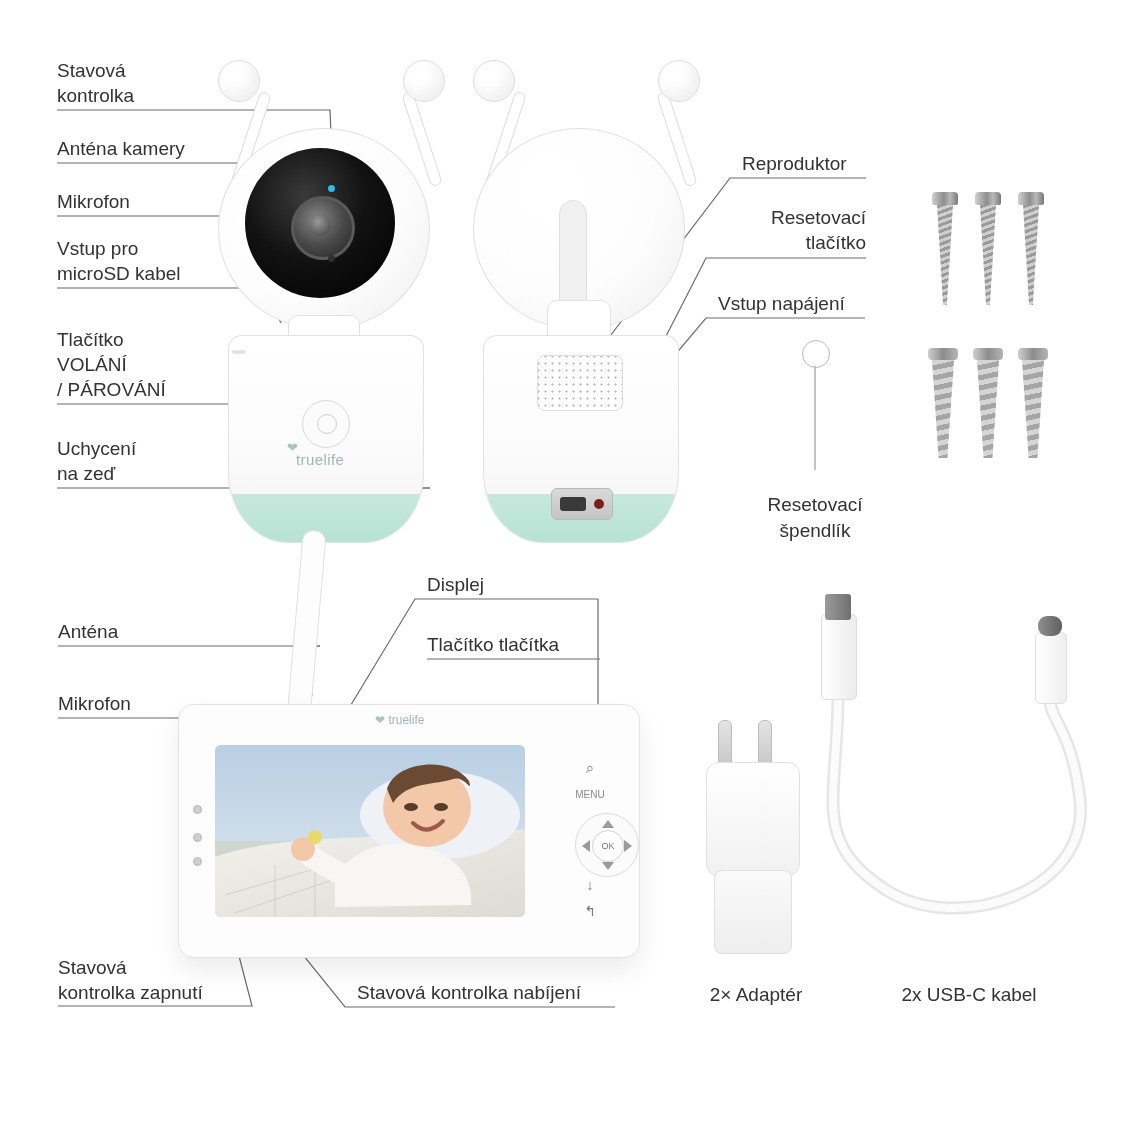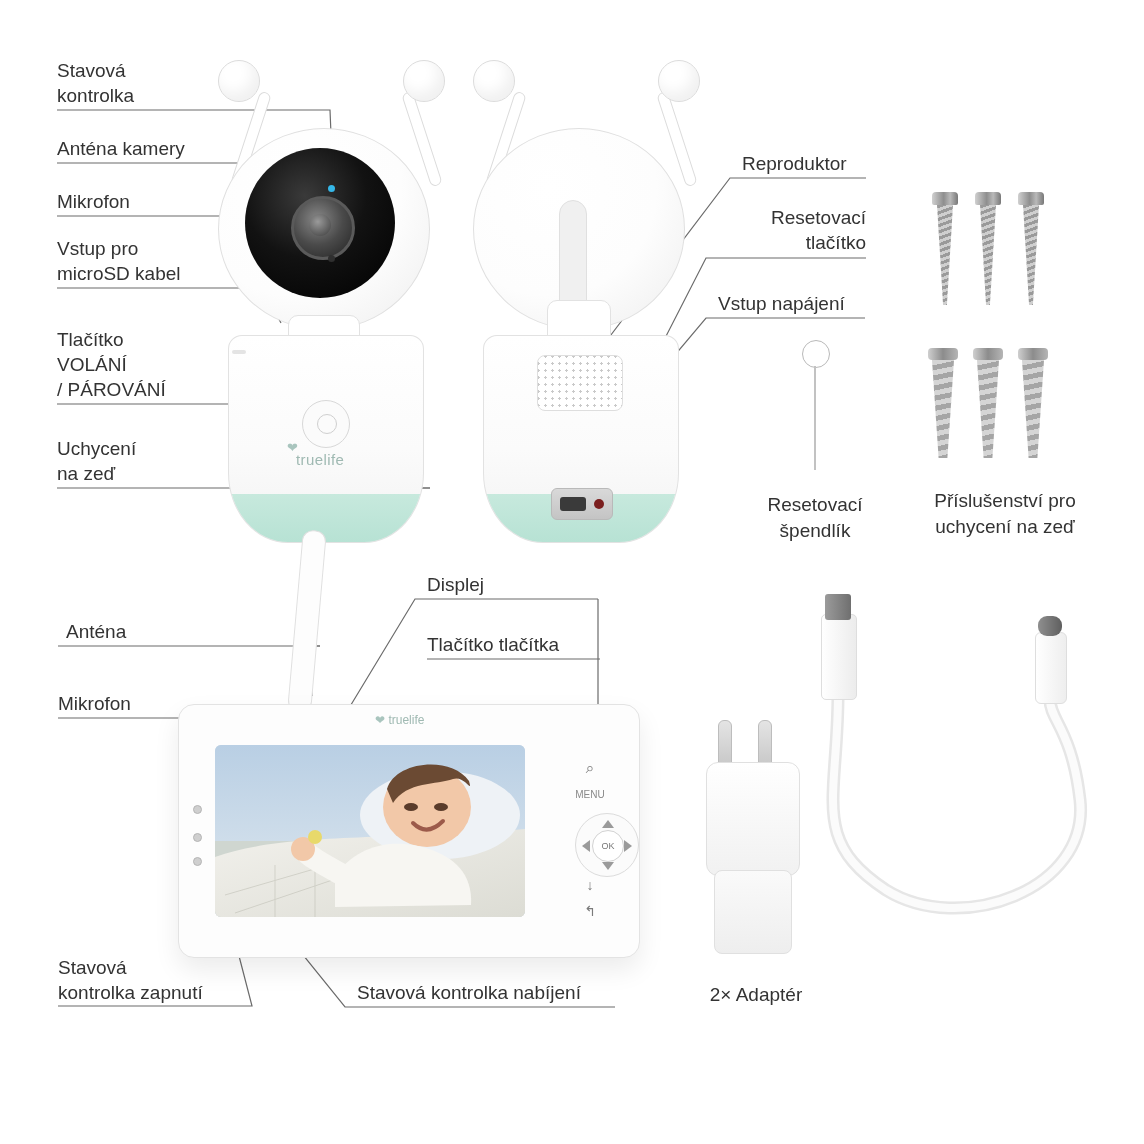--- a/index.html
+++ b/index.html
@@ -334,26 +334,25 @@
   <div class="lbl" style="left:57px;top:436px;">Uchycení
 na zeď</div>
 
   <div class="lbl" style="left:742px;top:151px;">Reproduktor</div>
   <div class="lbl" style="left:752px;top:205px;text-align:right;width:114px;">Resetovací
 tlačítko</div>
   <div class="lbl" style="left:718px;top:291px;">Vstup napájení</div>
 
   <div class="lbl" style="left:427px;top:572px;">Displej</div>
   <div class="lbl" style="left:427px;top:632px;">Tlačítko tlačítka</div>
-  <div class="lbl" style="left:58px;top:619px;margin-left:8px;">Anténa</div>
+  <div class="lbl" style="left:58px;top:619px;">Anténa</div>
   <div class="lbl" style="left:58px;top:691px;">Mikrofon</div>
   <div class="lbl" style="left:58px;top:955px;">Stavová
 kontrolka zapnutí</div>
   <div class="lbl" style="left:357px;top:980px;">Stavová kontrolka nabíjení</div>
 
   <div class="cap" style="left:740px;top:492px;width:150px;white-space:pre-line;">Resetovací
 špendlík</div>
-  <div class="cap" style="left:895px;top:488px;width:220px;white-space:pre-line;">Příslušenství pro
-uchycení na zeď</div>
   <div class="cap" style="left:672px;top:982px;width:168px;">2× Adaptér</div>
+  <div class="cap" style="left:860px;top:982px;width:218px;">2x USB-C kabel</div>
 
 
 </div>
 
 </body></html>

